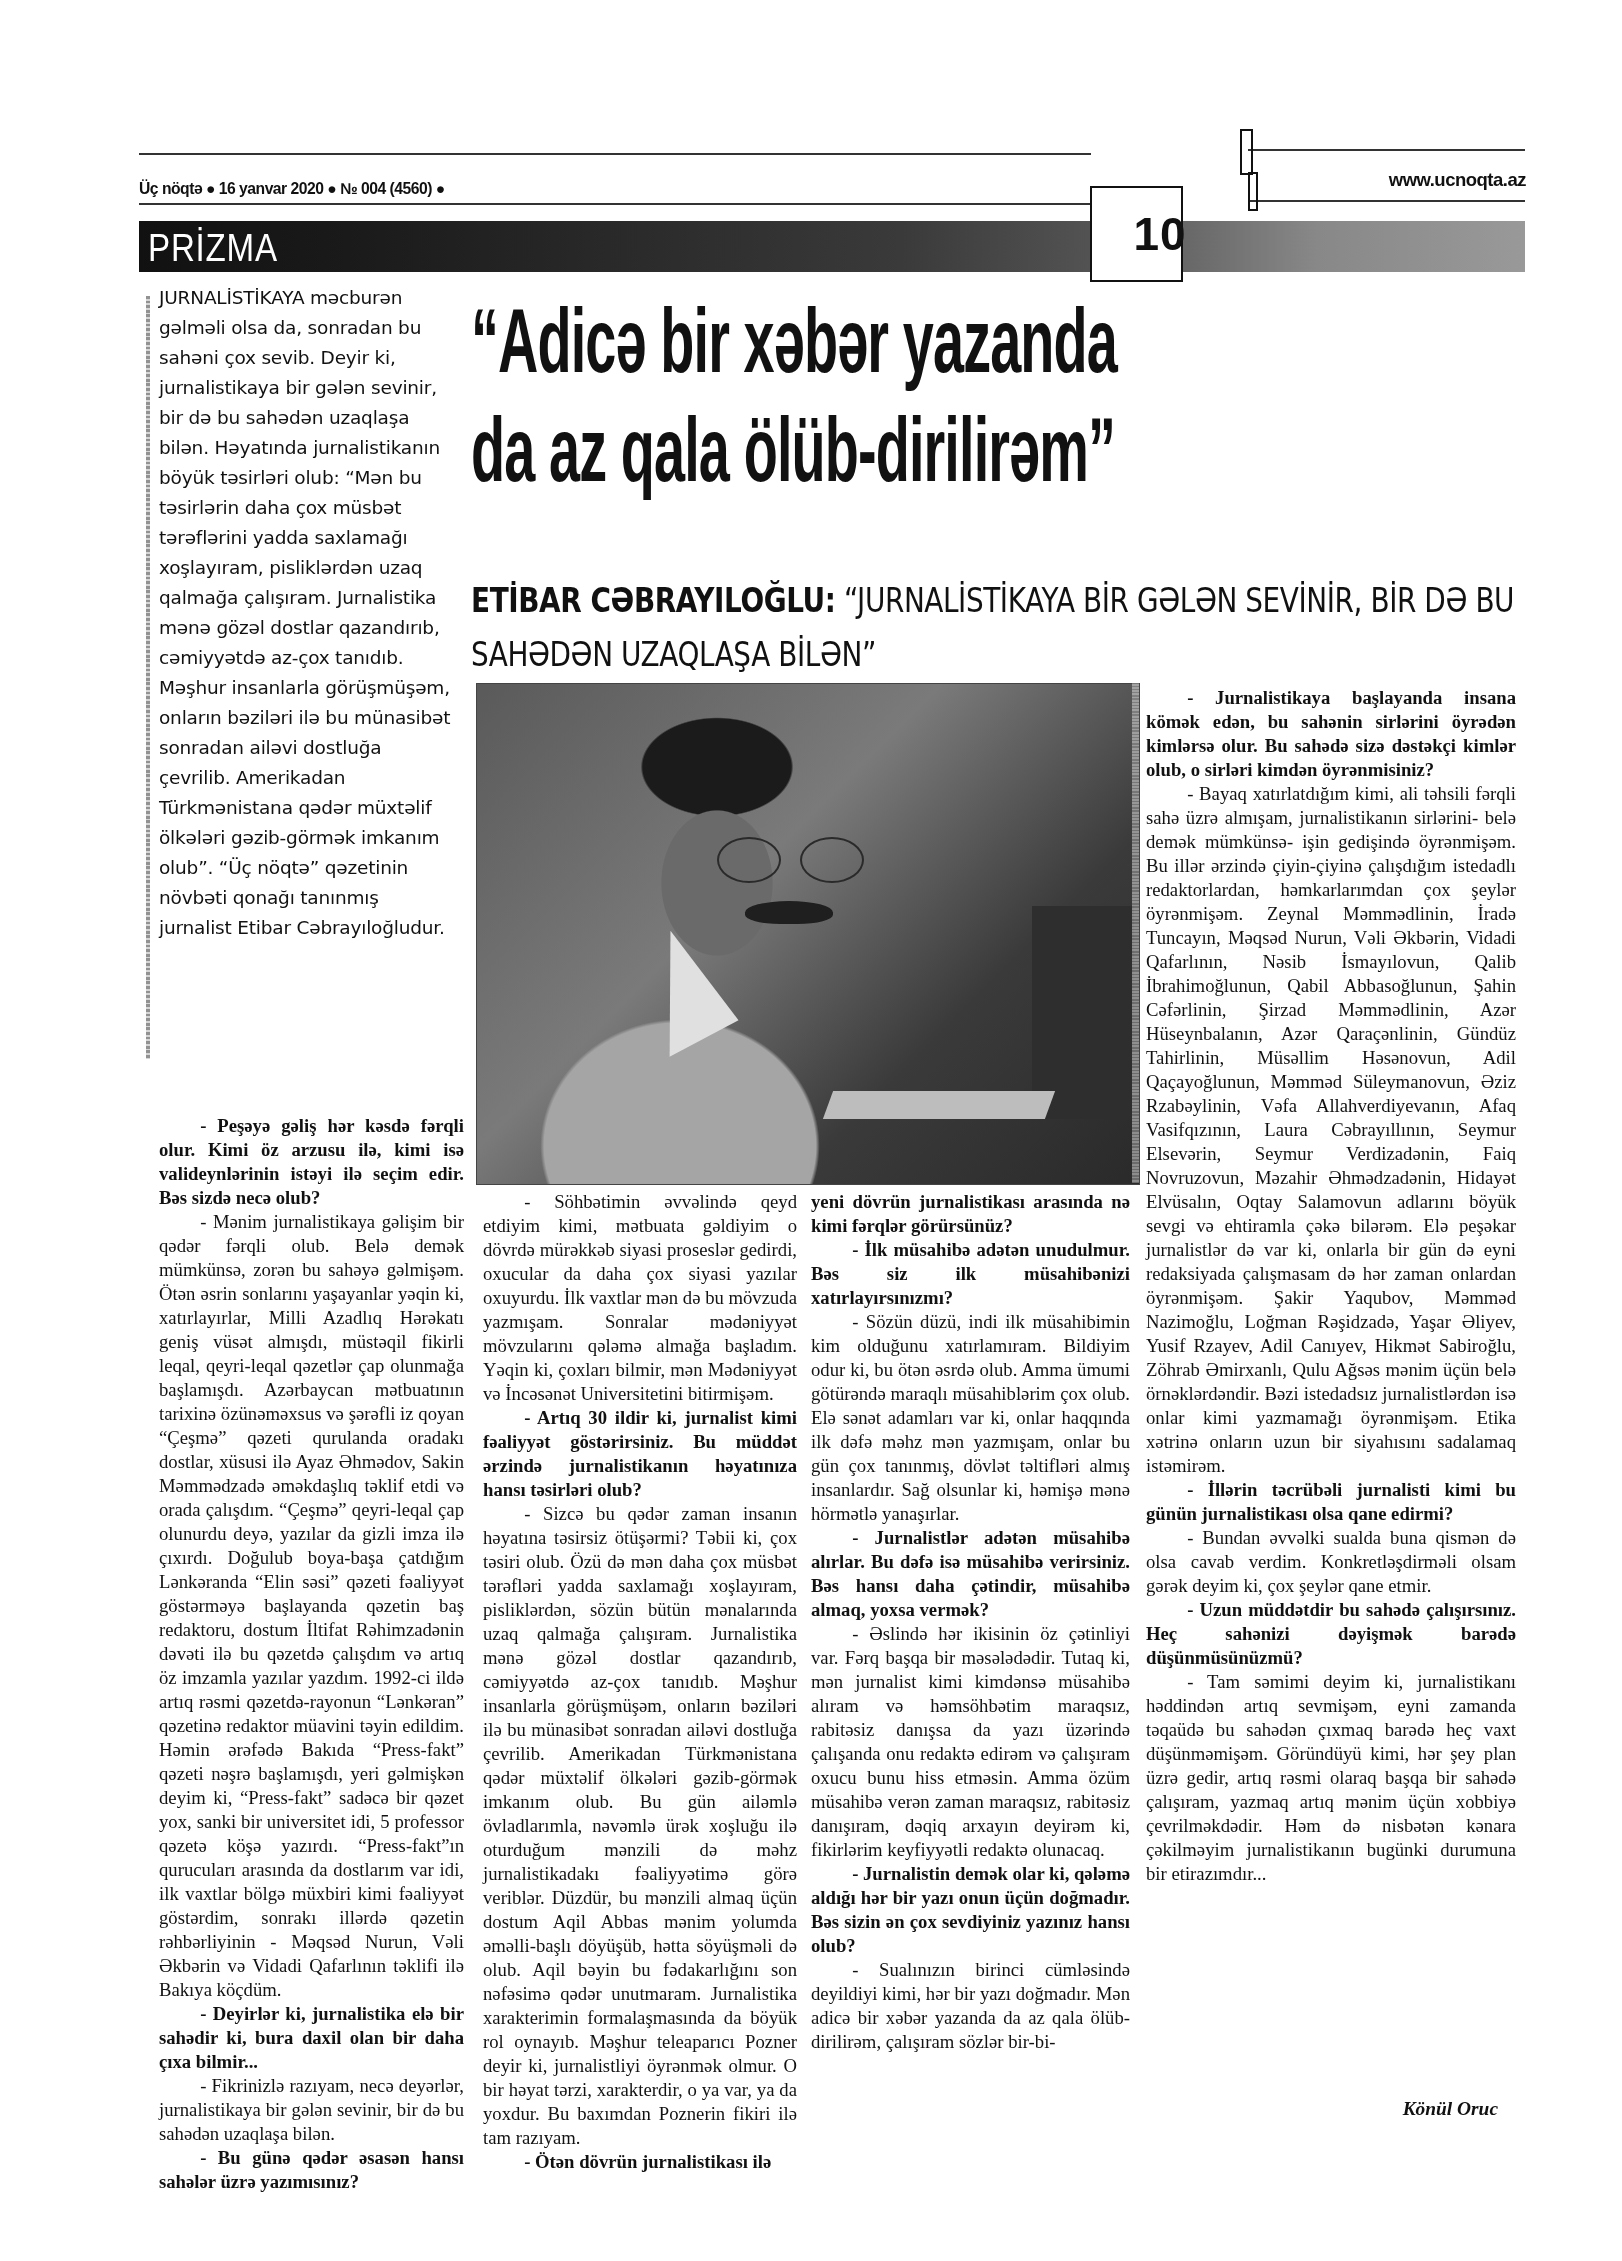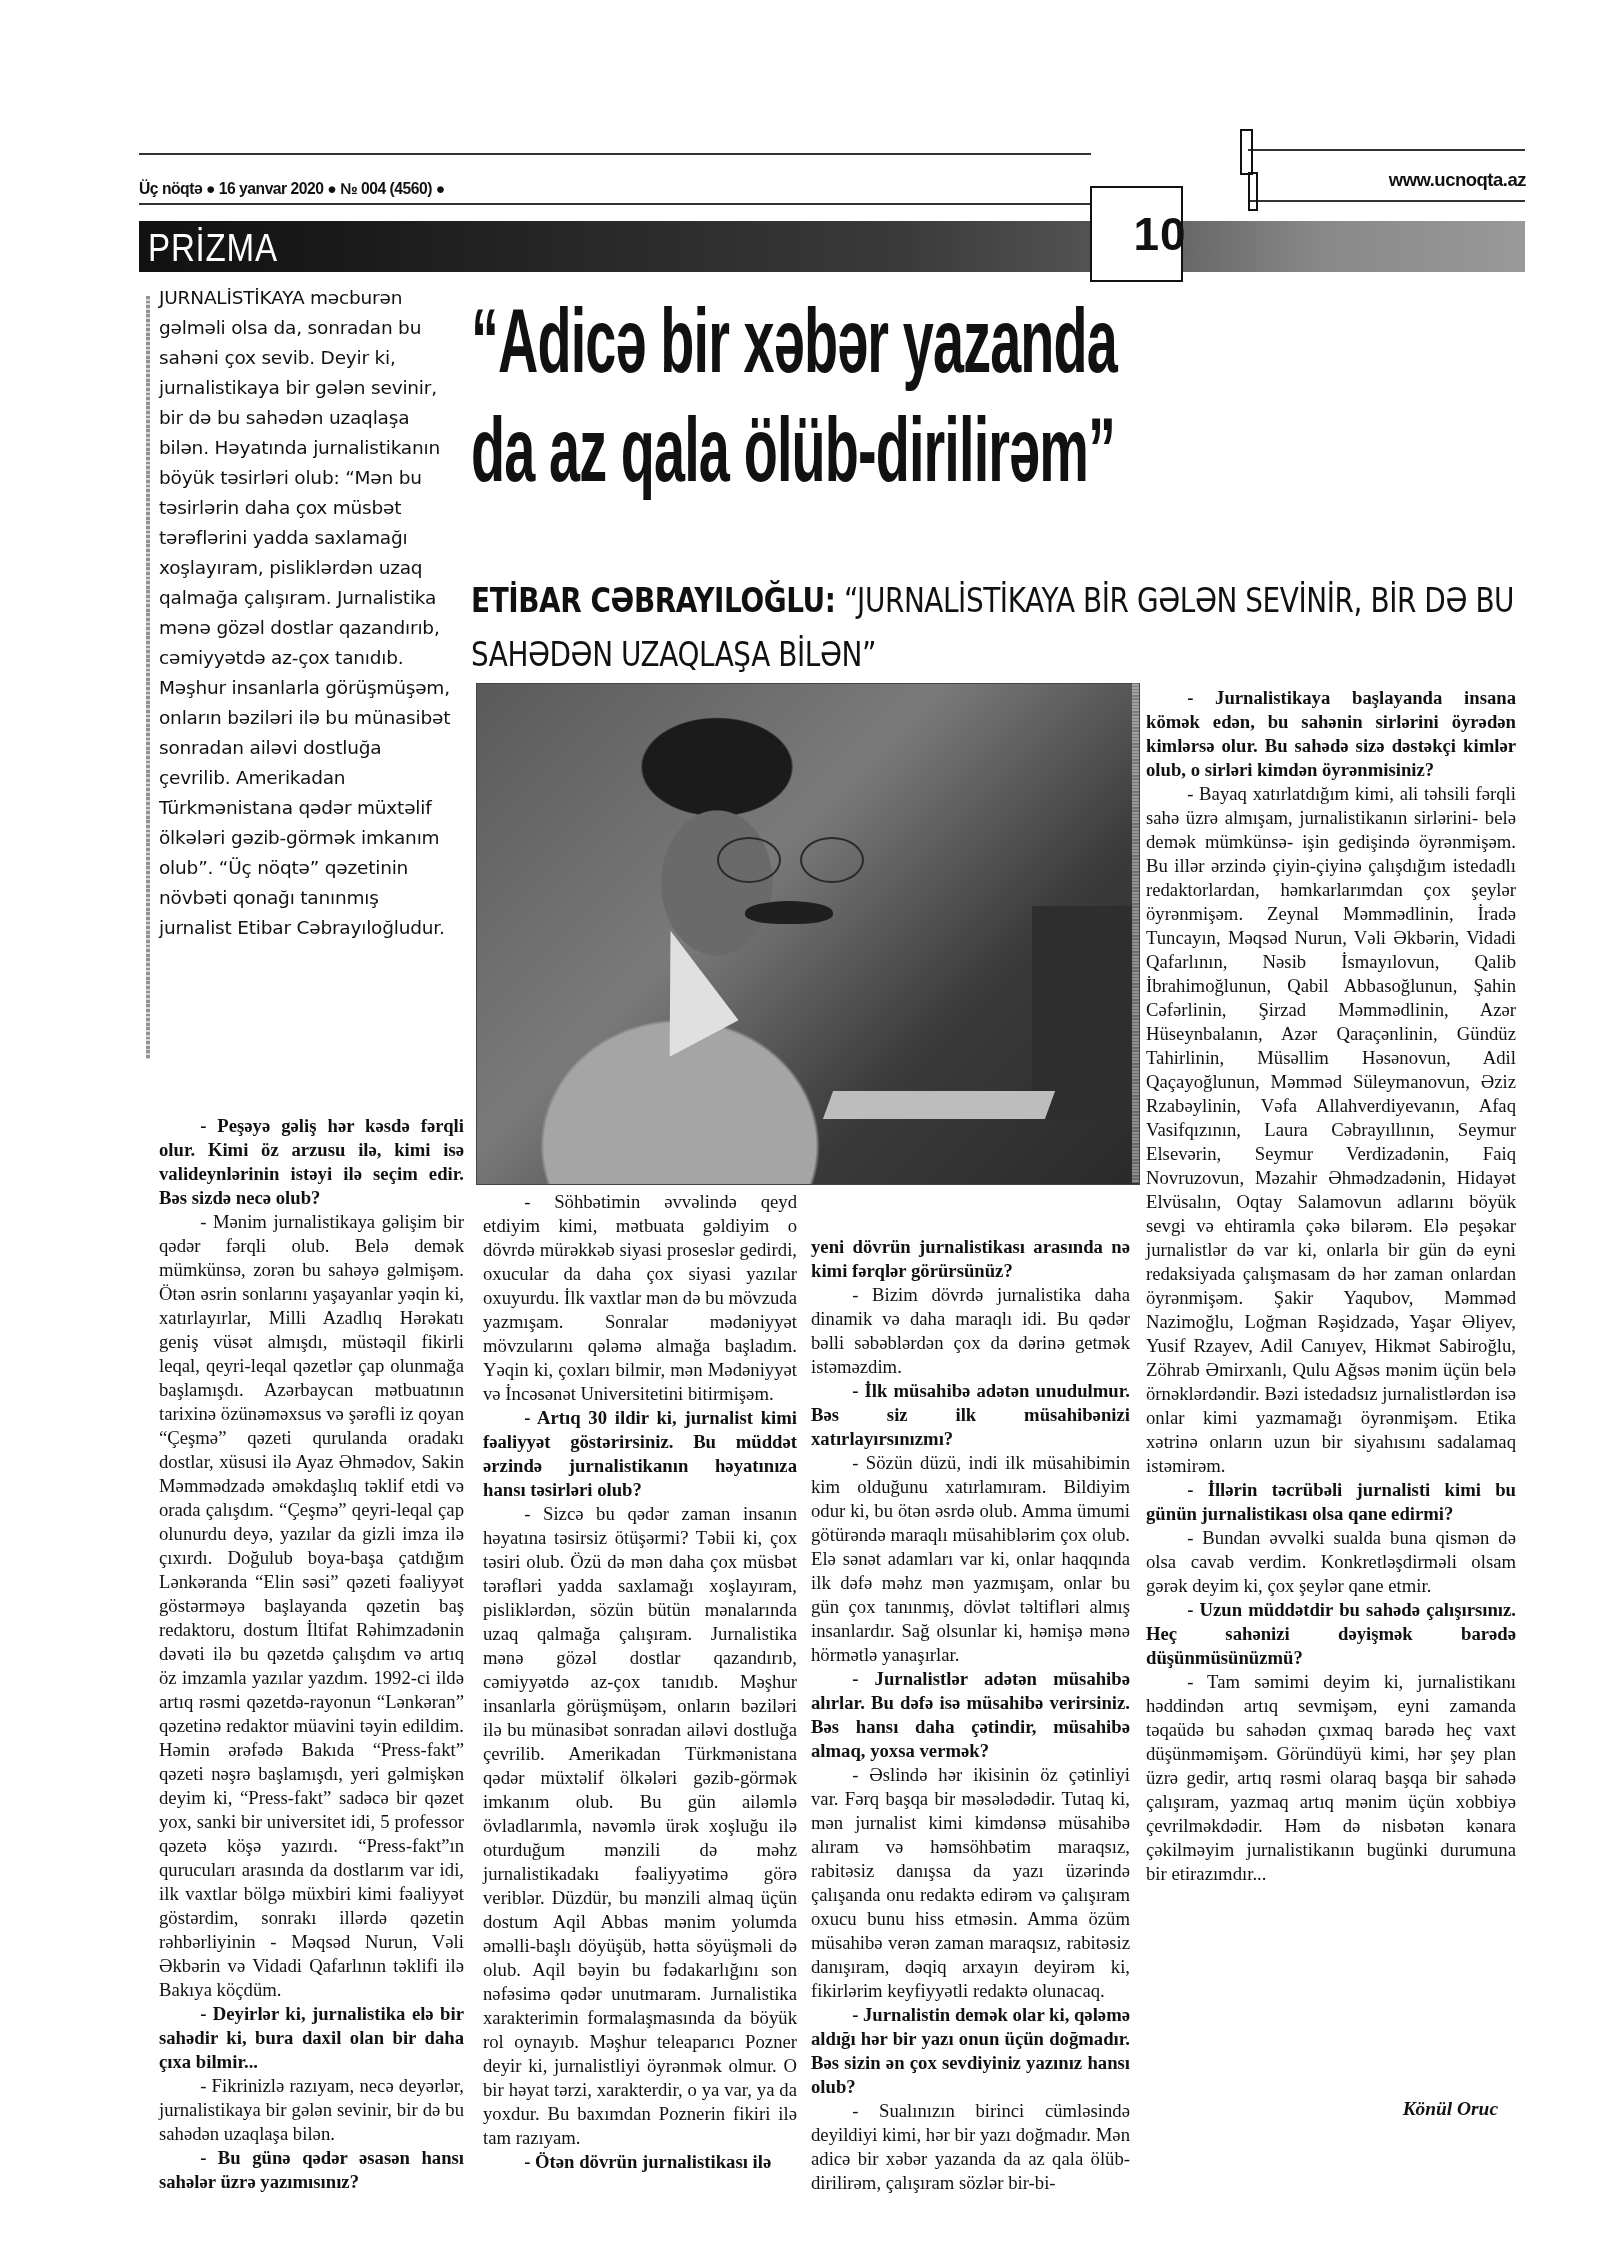--- a/index.html
+++ b/index.html
@@ -41,21 +41,21 @@
   #photo .monitor { position: absolute; left: 555px; top: 222px; width: 102px; height: 213px; background: #2e2e2e; }
   #photo .desk { position: absolute; left: 351px; top: 407px; width: 222px; height: 28px; background: #bdbdbd; transform: skewX(-20deg); }
 
   
   .col { position: absolute; font-family: "Liberation Serif", serif; font-size: 18.7px; line-height: 24px; text-align: justify; hyphens: manual; }
   .col p { margin: 0; text-indent: 2.2em; }
   .col p.q { font-weight: bold; }
   .col p.cont { text-indent: 0; }
   #col1 { left: 159px; top: 1114px; width: 305px; }
   #col2 { left: 483px; top: 1190px; width: 314px; }
-  #col3 { left: 811px; top: 1190px; width: 319px; margin-top: 45px; }
+  #col3 { left: 811px; top: 1190px; width: 319px; }
   #col4 { left: 1146px; top: 686px; width: 370px; }
   #byline { position: absolute; right: 125px; top: 2098px; font-family: "Liberation Serif", serif; font-style: italic; font-weight: bold; font-size: 19.4px; }
   .grain { position: absolute; background: repeating-linear-gradient(0deg, #aaa 0 1.4px, #eee 1.4px 3.2px); opacity:.5; }
 </style>
 </head>
 <body>
 
 <div class="rule" style="left:139px; top:153px; width:952px;"></div>
 <div class="rule" style="left:1248px; top:149px; width:277px;"></div>
 <div class="rule" style="left:139px; top:203px; width:952px;"></div>
@@ -104,21 +104,20 @@
     <p class="q">- Bu günə qədər əsasən hansı sahələr üzrə yazımısınız?</p>
   </div>
 <div class="col" id="col2">
     <p>- Söhbətimin əvvəlində qeyd etdiyim kimi, mətbuata gəldiyim o dövrdə mürəkkəb siyasi proseslər gedirdi, oxucular da daha çox siyasi yazılar oxuyurdu. İlk vaxtlar mən də bu mövzuda yazmışam. Sonralar mədəniyyət mövzularını qələmə almağa başladım. Yəqin ki, çoxları bilmir, mən Mədəniyyət və İncəsənət Universitetini bitirmişəm.</p>
     <p class="q">- Artıq 30 ildir ki, jurnalist kimi fəaliyyət göstərirsiniz. Bu müddət ərzində jurnalistikanın həyatınıza hansı təsirləri olub?</p>
     <p>- Sizcə bu qədər zaman insanın həyatına təsirsiz ötüşərmi? Təbii ki, çox təsiri olub. Özü də mən daha çox müsbət tərəfləri yadda saxlamağı xoşlayıram, pisliklərdən, sözün bütün mənalarında uzaq qalmağa çalışıram. Jurnalistika mənə gözəl dostlar qazandırıb, cəmiyyətdə az-çox tanıdıb. Məşhur insanlarla görüşmüşəm, onların bəziləri ilə bu münasibət sonradan ailəvi dostluğa çevrilib. Amerikadan Türkmənistana qədər müxtəlif ölkələri gəzib-görmək imkanım olub. Bu gün ailəmlə övladlarımla, nəvəmlə ürək xoşluğu ilə oturduğum mənzili də məhz jurnalistikadakı fəaliyyətimə görə veriblər. Düzdür, bu mənzili almaq üçün dostum Aqil Abbas mənim yolumda əməlli-başlı döyüşüb, hətta söyüşməli də olub. Aqil bəyin bu fədakarlığını son nəfəsimə qədər unutmaram. Jurnalistika xarakterimin formalaşmasında da böyük rol oynayıb. Məşhur teleaparıcı Pozner deyir ki, jurnalistliyi öyrənmək olmur. O bir həyat tərzi, xarakterdir, o ya var, ya da yoxdur. Bu baxımdan Poznerin fikiri ilə tam razıyam.</p>
     <p class="q">- Ötən dövrün jurnalistikası ilə</p>
   </div>
 <div class="col" id="col3">
     <p class="q cont">yeni dövrün jurnalistikası arasında nə kimi fərqlər görürsünüz?</p>
-    <p>- Bizim dövrdə jurnalistika daha dinamik və daha maraqlı idi. Bu qədər bəlli səbəblərdən çox da dərinə getmək istəməzdim.</p>
     <p class="q">- İlk müsahibə adətən unudulmur. Bəs siz ilk müsahibənizi xatırlayırsınızmı?</p>
     <p>- Sözün düzü, indi ilk müsahibimin kim olduğunu xatırlamıram. Bildiyim odur ki, bu ötən əsrdə olub. Amma ümumi götürəndə maraqlı müsahiblərim çox olub. Elə sənət adamları var ki, onlar haqqında ilk dəfə məhz mən yazmışam, onlar bu gün çox tanınmış, dövlət təltifləri almış insanlardır. Sağ olsunlar ki, həmişə mənə hörmətlə yanaşırlar.</p>
     <p class="q">- Jurnalistlər adətən müsahibə alırlar. Bu dəfə isə müsahibə verirsiniz. Bəs hansı daha çətindir, müsahibə almaq, yoxsa vermək?</p>
     <p>- Əslində hər ikisinin öz çətinliyi var. Fərq başqa bir məsələdədir. Tutaq ki, mən jurnalist kimi kimdənsə müsahibə alıram və həmsöhbətim maraqsız, rabitəsiz danışsa da yazı üzərində çalışanda onu redaktə edirəm və çalışıram oxucu bunu hiss etməsin. Amma özüm müsahibə verən zaman maraqsız, rabitəsiz danışıram, dəqiq arxayın deyirəm ki, fikirlərim keyfiyyətli redaktə olunacaq.</p>
     <p class="q">- Jurnalistin demək olar ki, qələmə aldığı hər bir yazı onun üçün doğmadır. Bəs sizin ən çox sevdiyiniz yazınız hansı olub?</p>
     <p>- Sualınızın birinci cümləsində deyildiyi kimi, hər bir yazı doğmadır. Mən adicə bir xəbər yazanda da az qala ölüb-dirilirəm, çalışıram sözlər bir-bi-</p>
   </div>
 <div class="col" id="col4">
     <p class="q">- Jurnalistikaya başlayanda insana kömək edən, bu sahənin sirlərini öyrədən kimlərsə olur. Bu sahədə sizə dəstəkçi kimlər olub, o sirləri kimdən öyrənmisiniz?</p>
     <p>- Bayaq xatırlatdığım kimi, ali təhsili fərqli sahə üzrə almışam, jurnalistikanın sirlərini- belə demək mümkünsə- işin gedişində öyrənmişəm. Bu illər ərzində çiyin-çiyinə çalışdığım istedadlı redaktorlardan, həmkarlarımdan çox şeylər öyrənmişəm. Zeynal Məmmədlinin, İradə Tuncayın, Məqsəd Nurun, Vəli Əkbərin, Vidadi Qafarlının, Nəsib İsmayılovun, Qalib İbrahimoğlunun, Qabil Abbasoğlunun, Şahin Cəfərlinin, Şirzad Məmmədlinin, Azər Hüseynbalanın, Azər Qaraçənlinin, Gündüz Tahirlinin, Müsəllim Həsənovun, Adil Qaçayoğlunun, Məmməd Süleymanovun, Əziz Rzabəylinin, Vəfa Allahverdiyevanın, Afaq Vasifqızının, Laura Cəbrayıllının, Seymur Elsevərin, Seymur Verdizadənin, Faiq Novruzovun, Məzahir Əhmədzadənin, Hidayət Elvüsalın, Oqtay Salamovun adlarını böyük sevgi və ehtiramla çəkə bilərəm. Elə peşəkar jurnalistlər də var ki, onlarla bir gün də eyni redaksiyada çalışmasam də hər zaman onlardan öyrənmişəm. Şakir Yaqubov, Məmməd Nazimoğlu, Loğman Rəşidzadə, Yaşar Əliyev, Yusif Rzayev, Adil Canıyev, Hikmət Sabiroğlu, Zöhrab Əmirxanlı, Qulu Ağsəs mənim üçün belə örnəklərdəndir. Bəzi istedadsız jurnalistlərdən isə onlar kimi yazmamağı öyrənmişəm. Etika xətrinə onların uzun bir siyahısını sadalamaq istəmirəm.</p>

